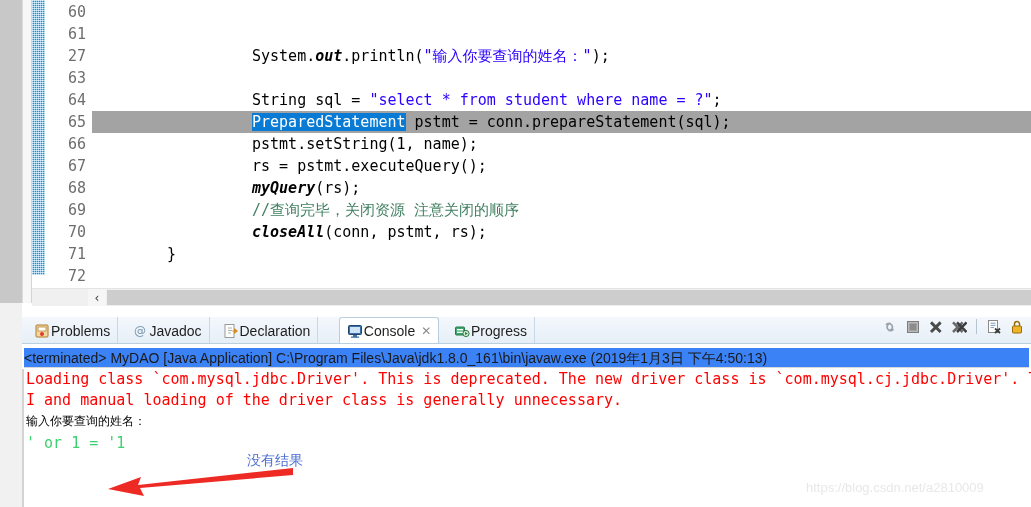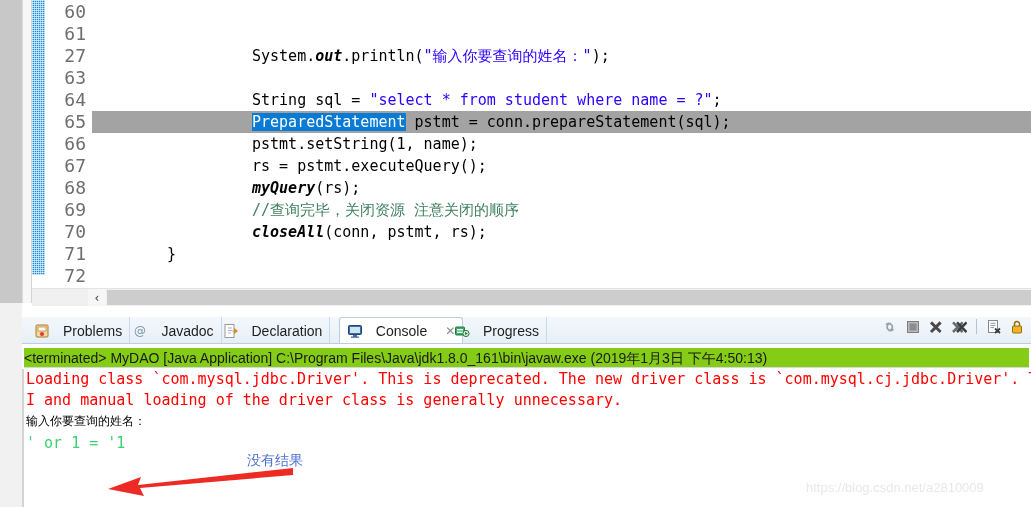--- a/index.html
+++ b/index.html
@@ -72,21 +72,21 @@
     height: 303px;
     background: #ffffff;
   }
 
   .ln {
     position: absolute;
     right: 6px;
     width: 40px;
     text-align: right;
     font-family: "DejaVu Sans Mono", monospace;
-    font-size: 18px;
+    font-size: 15px;
     color: #6e6e6e;
     line-height: 22px;
     height: 22px;
   }
 
   .code-row {
     position: absolute;
     left: 0;
     width: 100%;
     height: 22px;
@@ -162,21 +162,21 @@
     width: 1009px;
     height: 27px;
     background: linear-gradient(to bottom, #f4f8fc 0%, #e5eef7 100%);
   }
   .tab {
     position: absolute;
     top: 0;
     height: 27px;
     display: flex;
     align-items: center;
-    gap: 13px;
+    gap: 1px;
     padding: 0 7px;
     font-size: 14px;
     color: #1e1e1e;
     font-family: "Liberation Sans", sans-serif;
     box-sizing: border-box;
   }
   .tab.active {
     background: #ffffff;
     border: 1px solid #b9cfe0;
     border-bottom: none;
@@ -220,21 +220,21 @@
   #console-status {
     position: absolute;
     left: 24px; top: 36px;
     width: 1005px; height: 20px;
     font-size: 14px;
     color: #1a1a1a;
     font-family: "Liberation Sans", sans-serif;
     line-height: 20px;
     white-space: nowrap;
     overflow: hidden;
-    background: #84cc16;
+    background: #3b82f6;
     border-bottom: 1px solid #d7d7d7;
     box-sizing: border-box;
   }
 
   
   #console-body {
     position: absolute;
     left: 24px; top: 57px;
     width: 1007px;
     height: 138px;

